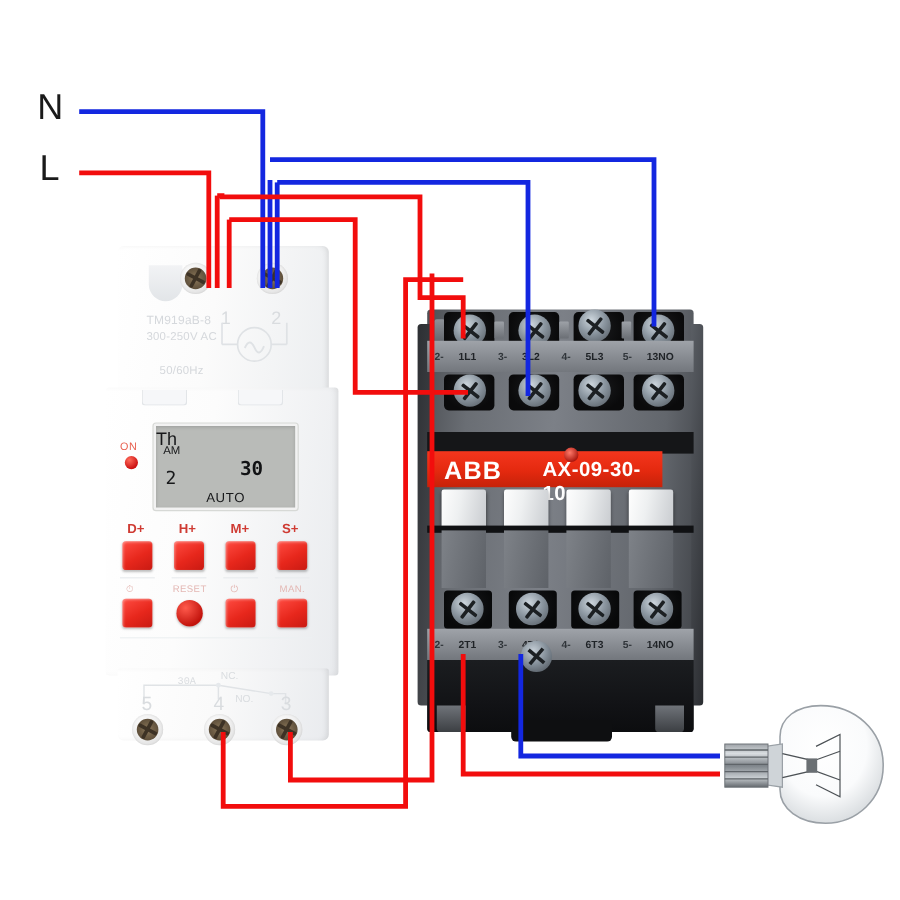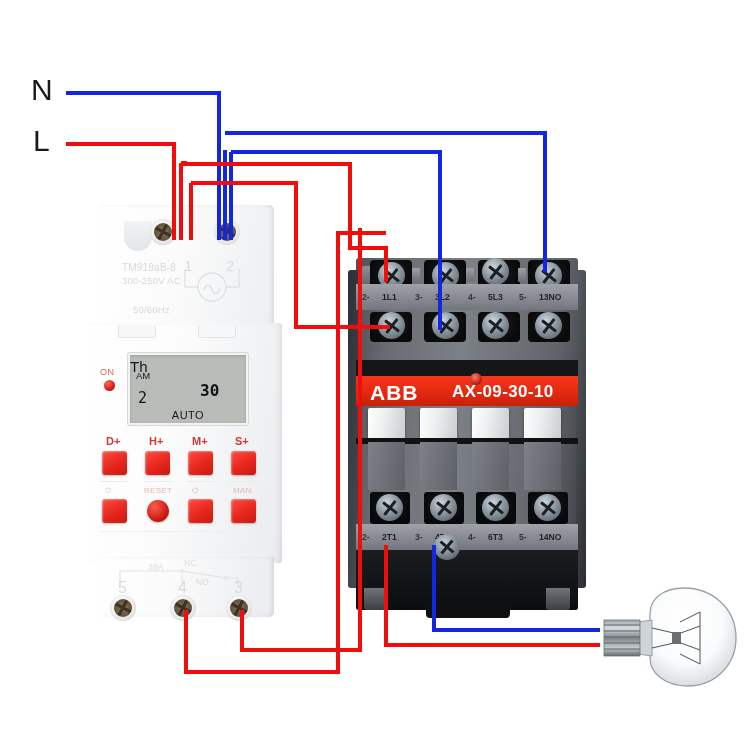--- a/index.html
+++ b/index.html
@@ -223,21 +223,21 @@
   .ct-term-label {
     position: absolute; font-size: 8.6px; color: #1f2327;
     font-family: "Liberation Sans", sans-serif; font-weight: bold;
     white-space: nowrap;
   }
   .ct-term-dash {
     position: absolute; font-size: 8.6px; color: #30353a; font-weight: bold;
   }
   .ct-brandbar {
     position: absolute; left: 8px; top: 128px;
-    width: 222px; height: 30px;
+    width: 196px; height: 30px;
     background: linear-gradient(180deg,#f4361d 0%, #e4290f 55%, #c62209 100%);
   }
   .abb-logo {
     position: absolute; left: 14px; top: 5px;
     font-size: 21px; font-weight: bold; color: #ffffff;
     letter-spacing: 1px; font-family: "Liberation Sans", sans-serif;
   }
   .ct-model {
     position: absolute; left: 96px; top: 6px;
     font-size: 17px; font-weight: bold; color: #ffffff;

